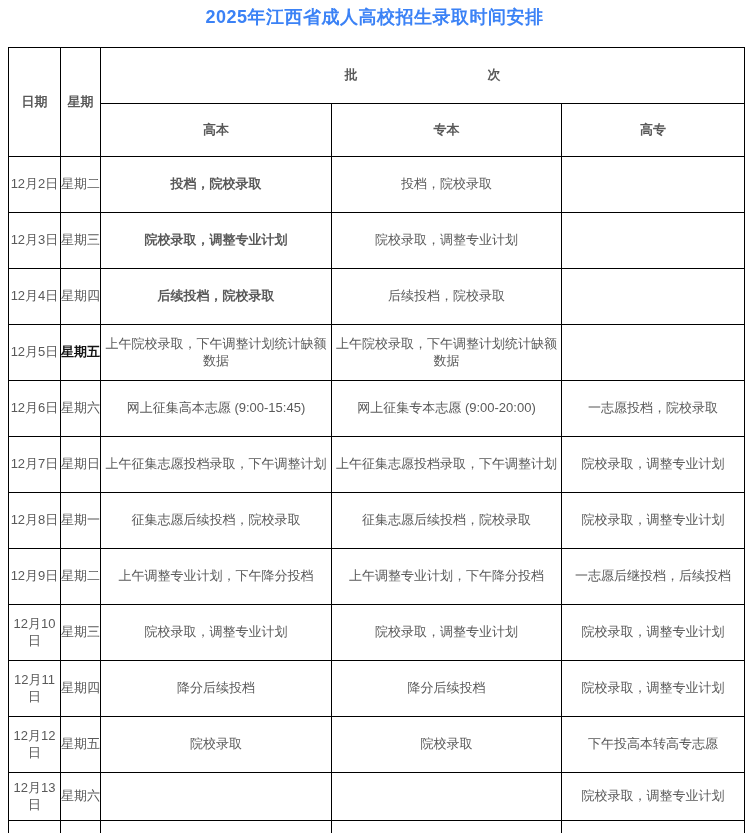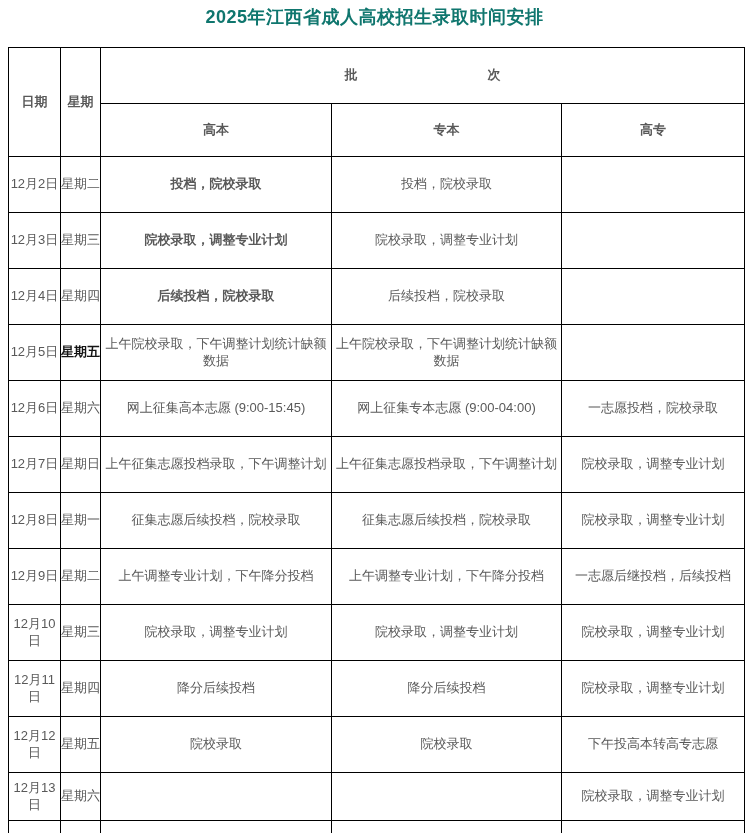--- a/index.html
+++ b/index.html
@@ -10,21 +10,21 @@
     height: 835px;
     overflow: hidden;
     font-family: "Liberation Sans", "DejaVu Sans", sans-serif;
   }
   .page-title {
     margin: 5px 0 0 0;
     width: 749px;
     text-align: center;
     font-size: 18px;
     font-weight: bold;
-    color: #0f766e;
+    color: #3b82f6;
     letter-spacing: 0.5px;
   }
   table.schedule {
     position: absolute;
     left: 8px;
     top: 47px;
     border-collapse: collapse;
     table-layout: fixed;
     width: 736px;
   }
@@ -117,21 +117,21 @@
       <td class="datecol">12月5日</td>
       <td class="weekcol" style="font-weight:bold;color:#141414">星期五</td>
       <td>上午院校录取，下午调整计划统计缺额数据</td>
       <td>上午院校录取，下午调整计划统计缺额数据</td>
       <td></td>
     </tr>
     <tr class="drow">
       <td class="datecol">12月6日</td>
       <td class="weekcol">星期六</td>
       <td>网上征集高本志愿 (9:00-15:45)</td>
-      <td>网上征集专本志愿 (9:00-04:00)</td>
+      <td>网上征集专本志愿 (9:00-20:00)</td>
       <td>一志愿投档，院校录取</td>
     </tr>
     <tr class="drow">
       <td class="datecol">12月7日</td>
       <td class="weekcol">星期日</td>
       <td>上午征集志愿投档录取，下午调整计划</td>
       <td>上午征集志愿投档录取，下午调整计划</td>
       <td>院校录取，调整专业计划</td>
     </tr>
     <tr class="drow">

